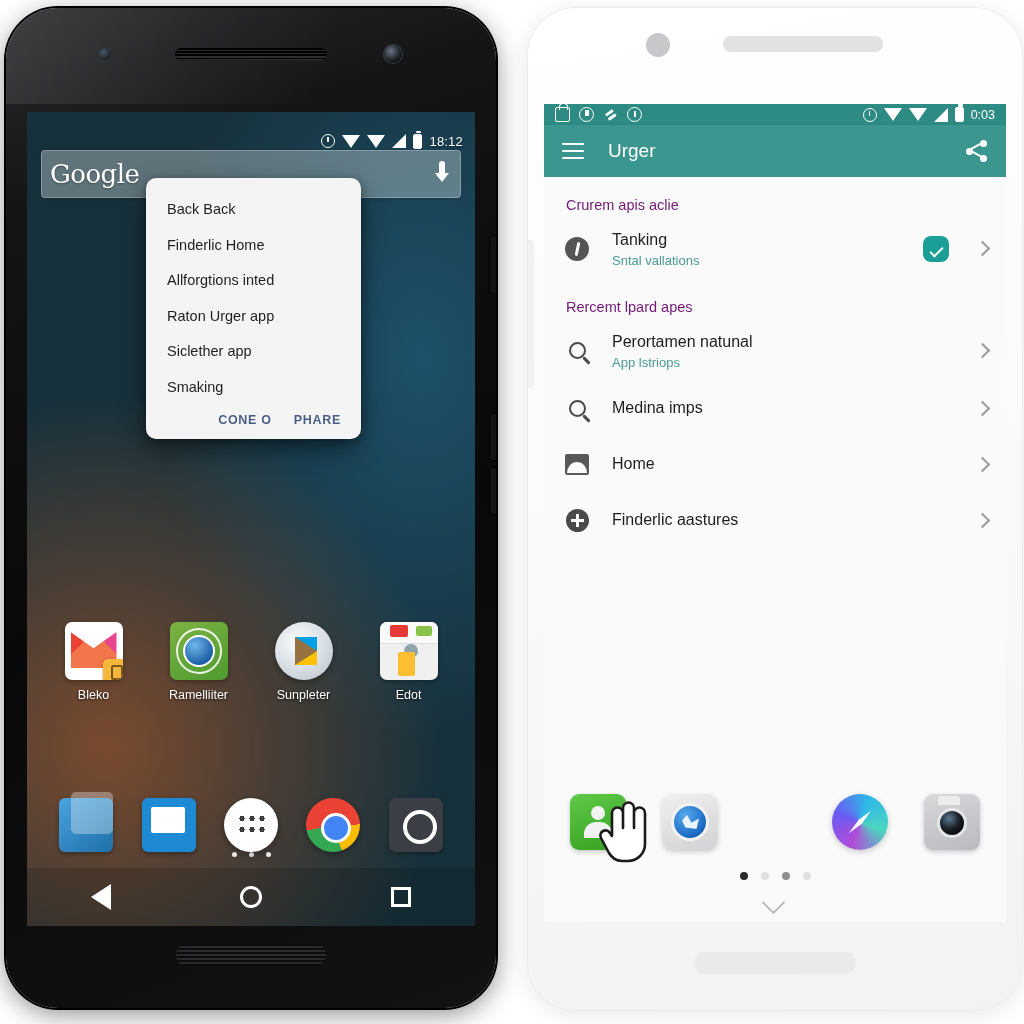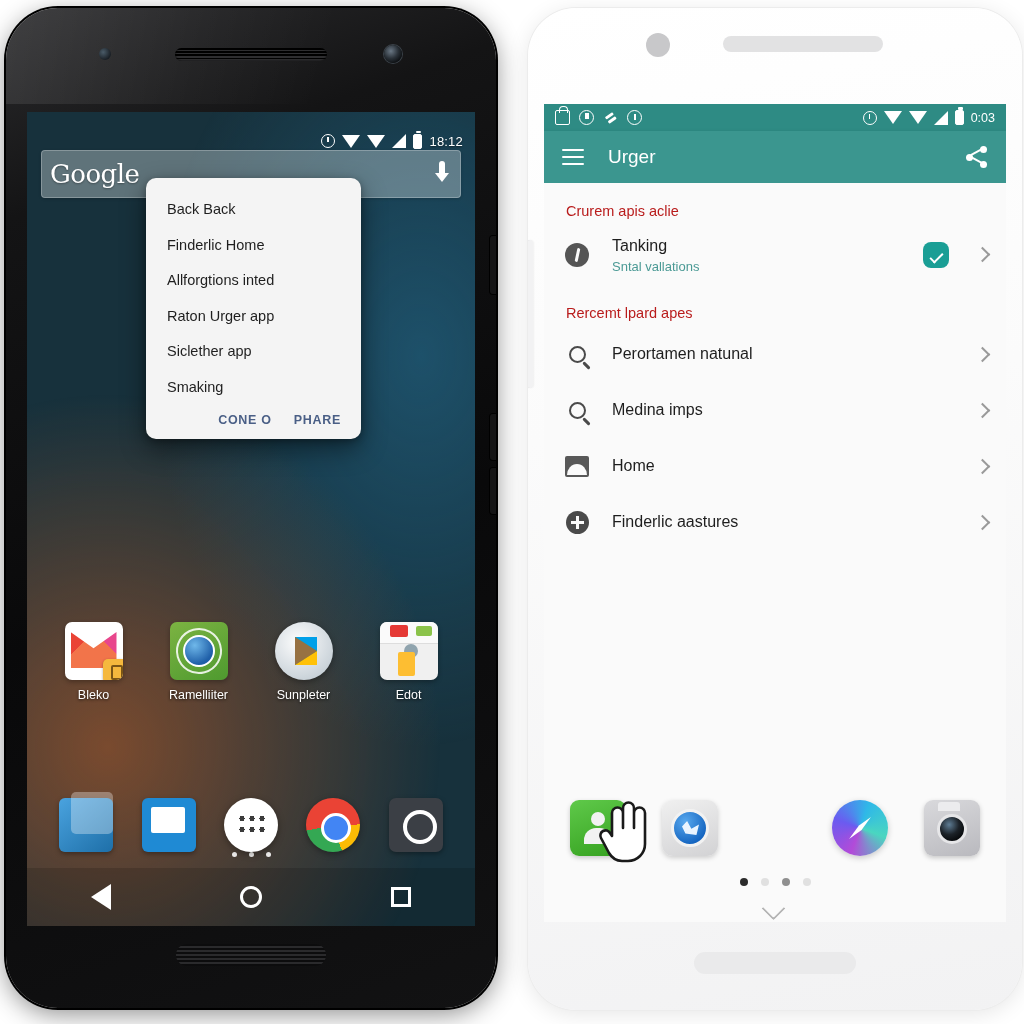--- a/index.html
+++ b/index.html
@@ -178,21 +178,21 @@
   }
   #light-earpiece { position:absolute; left:50%; transform:translateX(-50%); top:28px; margin-left:28px;
     width:160px; height:16px; border-radius:8px; background:#e2e2e3; }
   #light-camera { position:absolute; left:118px; top:25px; width:24px; height:24px; border-radius:50%; background:#c8c8ca;}
   #light-bottom-speaker { position:absolute; left:50%; transform:translateX(-50%); bottom:36px;
     width:162px; height:22px; border-radius:11px; background:#eaeaeb;}
   #light-volume { position:absolute; left:-2px; top:232px; width:7px; height:148px; background:#f2f2f3;
     border-radius:4px; box-shadow: inset 1px 0 0 #e3e3e4, 1px 0 2px rgba(0,0,0,.05);}
 
   #light-screen { position:absolute; left:16px; top:96px; width:462px; height:818px; background:#fafafa; overflow:hidden;}
-  #light-statusbar { height:27px; background:#2e8b84; display:flex; align-items:center; justify-content:space-between; padding:0 11px; color:#fff; font-size:12.5px;}
+  #light-statusbar { height:21px; background:#2e8b84; display:flex; align-items:center; justify-content:space-between; padding:0 11px; color:#fff; font-size:12.5px;}
   #sb-left { display:flex; gap:9px; align-items:center; }
   .nico { width:15px; height:15px; position:relative; }
   .nico-lock{border:1.6px solid #fff;border-radius:2px;}
   .nico-lock::after{content:"";position:absolute;left:3px;top:-5px;width:7px;height:6px;border:1.6px solid #fff;border-bottom:0;border-radius:4px 4px 0 0;}
   .nico-dl{border:1.6px solid #fff;border-radius:50%;}
   .nico-dl::after{content:"";position:absolute;left:4.5px;top:2px;width:4px;height:6px;background:#fff;}
   .nico-slash{transform:rotate(-35deg);}
   .nico-slash::before,.nico-slash::after{content:"";position:absolute;left:3px;width:9px;height:2.6px;background:#fff;border-radius:1px;}
   .nico-slash::before{top:4px;} .nico-slash::after{top:9px;}
   .nico-bell{border:1.6px solid #fff;border-radius:50%;}
@@ -204,21 +204,21 @@
   #hamburger { width:22px; height:16px; display:flex; flex-direction:column; justify-content:space-between; }
   #hamburger i { display:block; height:2.3px; background:#fff; border-radius:1px; }
   #appbar-title { color:#fff; font-size:19px; flex:1; }
   #share-icon { width:22px; height:22px; position:relative; }
   #share-icon .d { position:absolute; width:7px;height:7px;border-radius:50%;background:#fff; }
   #share-icon .d1{left:14px;top:0;} #share-icon .d2{left:0;top:8px;} #share-icon .d3{left:14px;top:15px;}
   #share-icon .l1{position:absolute;left:4px;top:5px;width:13px;height:1.8px;background:#fff;transform:rotate(-28deg);}
   #share-icon .l2{position:absolute;left:4px;top:13px;width:13px;height:1.8px;background:#fff;transform:rotate(28deg);}
 
   #light-content { background:#fafafa; height: 739px; position:relative; }
-  .sec-header { padding:20px 22px 6px 22px; font-size:14.5px; color:#b91c1c; }
+  .sec-header { padding:20px 22px 6px 22px; font-size:14.5px; color:#701a75; }
   .list-row { display:flex; align-items:center; padding:11px 18px; gap:20px; min-height:56px; }
   .row-ico { width:30px; height:30px; flex:0 0 30px; position:relative; display:flex; align-items:center; justify-content:center;}
   .ic-info { width:24px;height:24px;border-radius:50%;background:#555; position:relative;}
   .ic-info::after{content:"";position:absolute;left:10.5px;top:5px;width:3px;height:14px;background:#fafafa;border-radius:2px;transform:rotate(12deg);}
   .ic-search { width:17px;height:17px;border:2.6px solid #4a4a4a;border-radius:50%; position:relative;}
   .ic-search::after{content:"";position:absolute;right:-7px;bottom:-5px;width:9px;height:2.8px;background:#4a4a4a;border-radius:2px;transform:rotate(45deg);}
   .ic-image { width:24px;height:21px;background:#585858; border-radius:2px; position:relative; overflow:hidden;}
   .ic-image::after{content:"";position:absolute;left:2px;bottom:2px;width:20px;height:11px;border-radius:50% 50% 0 0/100% 100% 0 0;background:#fafafa;}
   .ic-plus { width:23px;height:23px;border-radius:50%;background:#4a4a4a;position:relative;}
   .ic-plus::before{content:"";position:absolute;left:5px;top:10px;width:13px;height:3px;background:#fafafa;}
@@ -425,20 +425,21 @@
         </div>
 
         <div class="sec-header">Rercemt lpard apes</div>
 
         <div class="list-row">
           <span class="row-ico">
               <span class="ic-search"></span>
             </span>
           <span class="row-text">
             <div class="row-title">Perortamen natunal</div>
+            <div class="row-sub">App lstriops</div>
           </span>
           <span class="chev"></span>
         </div>
 
         <div class="list-row">
           <span class="row-ico">
               <span class="ic-search"></span>
             </span>
           <span class="row-text">
             <div class="row-title">Medina imps</div>

